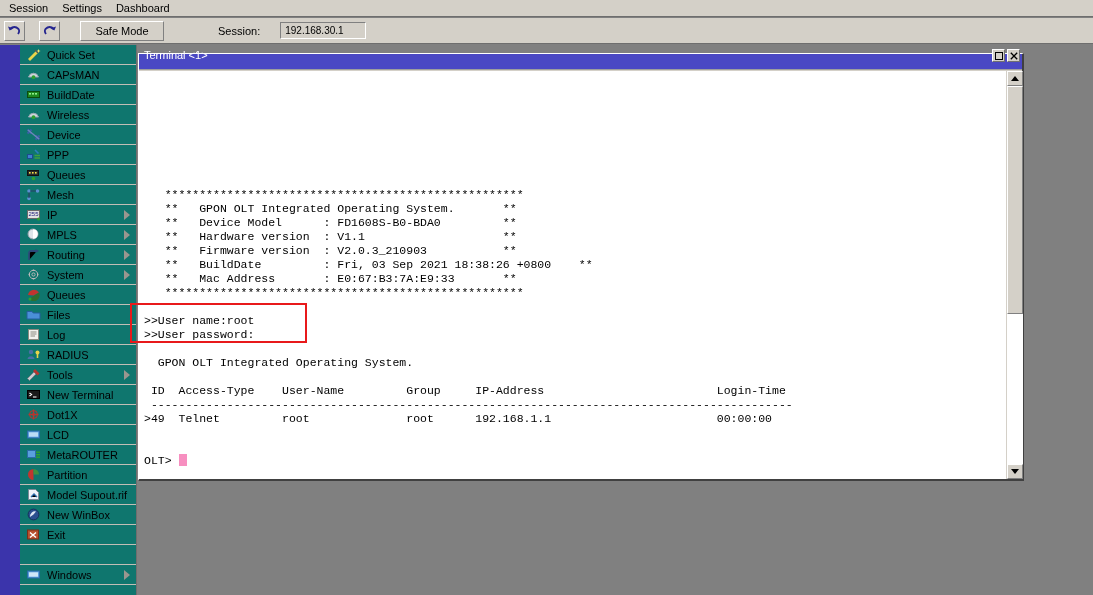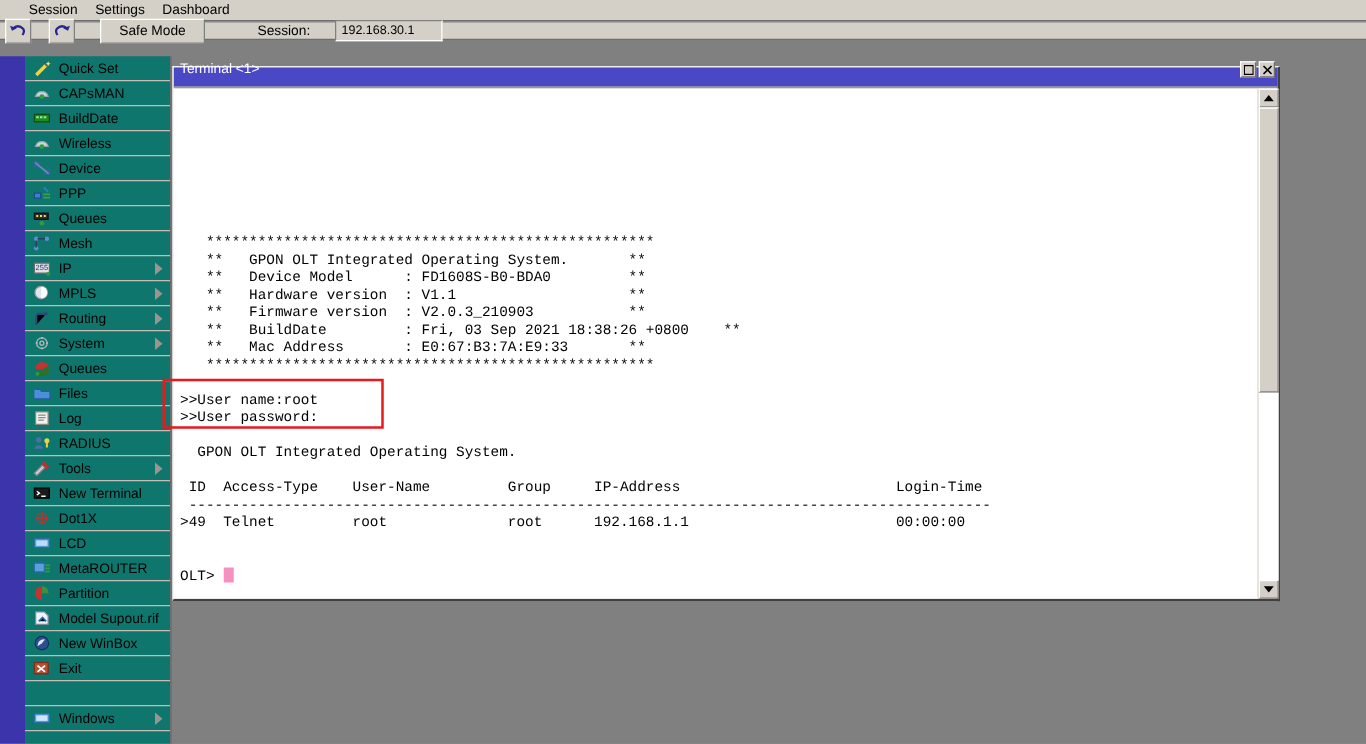--- a/index.html
+++ b/index.html
@@ -8,46 +8,46 @@
     overflow: hidden;
     background: #808080;
     font-family: "Liberation Sans", sans-serif;
   }
   #app { position: relative; width: 1093px; height: 595px; background: #808080; }
 
   
   .menubar {
     position: absolute; left: 0; top: 0; width: 1093px; height: 17px;
     background: #d4d0c8; border-bottom: 1px solid #6e6e6e;
-    display: flex; align-items: center; padding-left: 16px;
+    display: flex; align-items: center; padding-left: 2px;
   }
   .menubar .mitem {
     font-size: 11px; color: #000; padding: 1px 7px; line-height: 14px; white-space: nowrap;
   }
 
   
   .toolbar {
-    position: absolute; left: 0; top: 18px; width: 1093px; height: 14px;
+    position: absolute; left: 0; top: 18px; width: 1093px; height: 26px;
     background: #d4d0c8; border-bottom: 1px solid #6e6e6e;
     display: flex; align-items: center; padding-left: 4px; gap: 14px;
   }
   .tbtn {
     width: 21px; height: 20px; background: #d4d0c8;
     border-top: 1px solid #ffffff; border-left: 1px solid #ffffff;
     border-right: 1px solid #808080; border-bottom: 1px solid #808080;
     display: flex; align-items: center; justify-content: center;
   }
   .safemode {
     height: 20px; min-width: 84px; padding: 0 10px; margin-left: 6px;
     background: #d4d0c8;
     border-top: 1px solid #ffffff; border-left: 1px solid #ffffff;
     border-right: 1px solid #808080; border-bottom: 1px solid #808080;
     font-size: 11px; color: #000; display: flex; align-items: center; justify-content: center;
   }
-  .sesslabel { margin-left: 28px; font-size: 11px; color: #000; }
+  .sesslabel { margin-left: 40px; font-size: 11px; color: #000; }
   .sessfield {
     margin-left: 6px; height: 17px; min-width: 86px; padding: 0 4px;
     background: #d4d0c8; color: #000; font-size: 10px;
     border-top: 1px solid #808080; border-left: 1px solid #808080;
     border-right: 1px solid #ffffff; border-bottom: 1px solid #ffffff;
     display: flex; align-items: center;
   }
 
   
   .winstrip {

